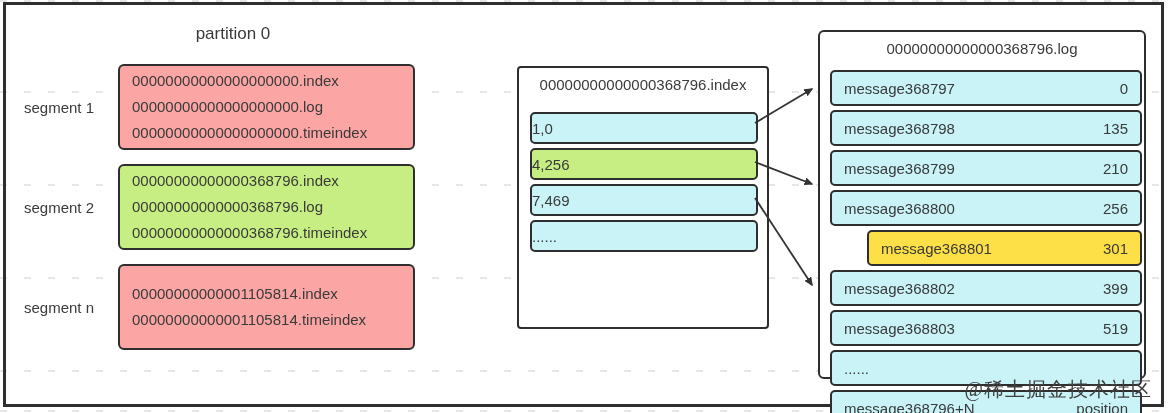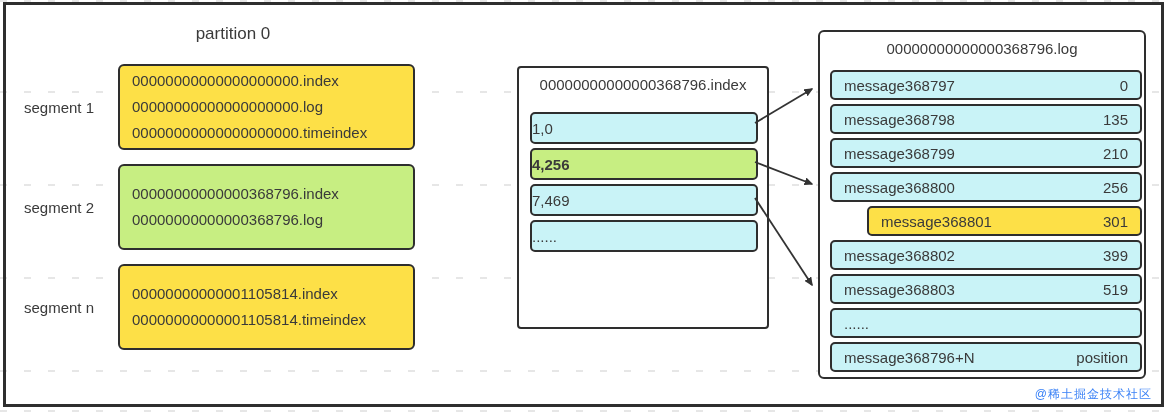--- a/index.html
+++ b/index.html
@@ -23,62 +23,62 @@
     text-align:center;font-size:17px;
   }
   
   .segments{
     position:absolute;left:24px;top:64px;z-index:2;
   }
   .segment-row{display:flex;align-items:center;height:86px;margin-bottom:14px;}
   .seg-label{width:94px;font-size:15px;}
   .seg-box{
     width:297px;height:100%;box-sizing:border-box;
-    border:2px solid #2e2e2e;border-radius:6px;background:#fde047;
+    border:2px solid #2e2e2e;border-radius:6px;background:#fca5a5;
     display:flex;flex-direction:column;justify-content:center;
     padding:4px 12px;font-size:15px;line-height:26px;
   }
   .seg-box.hl{background:#c7ee82;}
   
   .index-panel{
     position:absolute;left:517px;top:66px;width:252px;height:263px;z-index:2;
     box-sizing:border-box;border:2px solid #2e2e2e;border-radius:4px;background:#fff;
   }
   .panel-title{text-align:center;margin-top:8px;font-size:15px;}
   .index-rows{
     position:absolute;left:11px;top:44px;width:228px;
     display:flex;flex-direction:column;gap:4px;
   }
   .cell-row{
     height:32px;box-sizing:border-box;border:2px solid #2e2e2e;border-radius:5px;
     background:#c9f3f7;display:flex;align-items:center;padding:0 0;font-size:15px;
   }
-  .cell-row.hl{background:#c7ee82;font-weight:bold;}
+  .cell-row.hl{background:#c7ee82;}
   
   .log-panel{
     position:absolute;left:818px;top:30px;width:328px;height:349px;z-index:2;
     box-sizing:border-box;border:2px solid #2e2e2e;border-radius:6px;background:#fff;
   }
   .log-rows{
     position:absolute;left:10px;top:38px;width:312px;
     display:flex;flex-direction:column;gap:4px;
   }
   .log-row{
-    height:30px;box-sizing:border-box;border:2px solid #2e2e2e;border-radius:5px;
+    height:36px;box-sizing:border-box;border:2px solid #2e2e2e;border-radius:5px;
     background:#c9f3f7;display:flex;align-items:center;justify-content:space-between;
     padding:0 12px;font-size:15px;
   }
   .log-row.hl{background:#fde047;margin-left:37px;}
   
   .arrows{position:absolute;left:0;top:0;z-index:5;pointer-events:none;}
   .arrow-line{stroke:#333333;stroke-width:1.8;}
   
   .watermark{
     position:absolute;right:16px;bottom:10px;z-index:6;
-    font-size:12px;color:#3b82f6;letter-spacing:1px;
+    font-size:20px;color:#404040;letter-spacing:1px;font-family:Liberation Serif, serif;
   }
 </style>
 </head>
 <body>
 
 <div class="grid-line" style="top:0px"></div>
 <div class="grid-line" style="top:91px"></div>
 <div class="grid-line" style="top:184px"></div>
 <div class="grid-line" style="top:277px"></div>
 <div class="grid-line" style="top:370px"></div>
@@ -95,20 +95,21 @@
         <div>00000000000000000000.index</div>
         <div>00000000000000000000.log</div>
         <div>00000000000000000000.timeindex</div>
       </div>
   </div>
     <div class="segment-row">
     <div class="seg-label">segment 2</div>
     <div class="seg-box hl">
         <div>00000000000000368796.index</div>
         <div>00000000000000368796.log</div>
+        <div>00000000000000368796.timeindex</div>
       </div>
   </div>
     <div class="segment-row">
     <div class="seg-label">segment n</div>
     <div class="seg-box">
         <div>00000000000001105814.index</div>
         <div>00000000000001105814.timeindex</div>
       </div>
   </div>
   </div>

